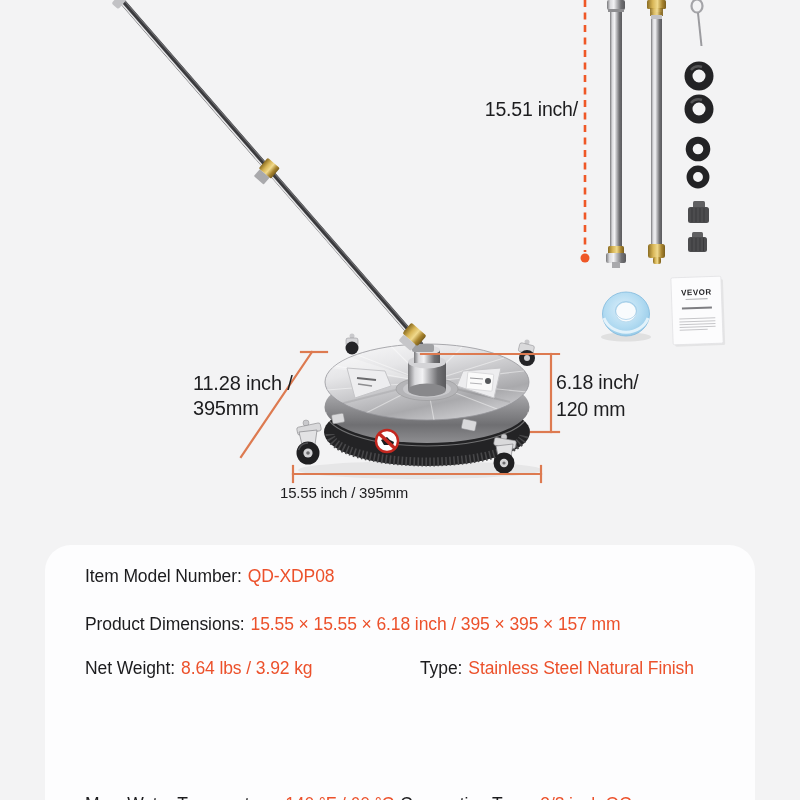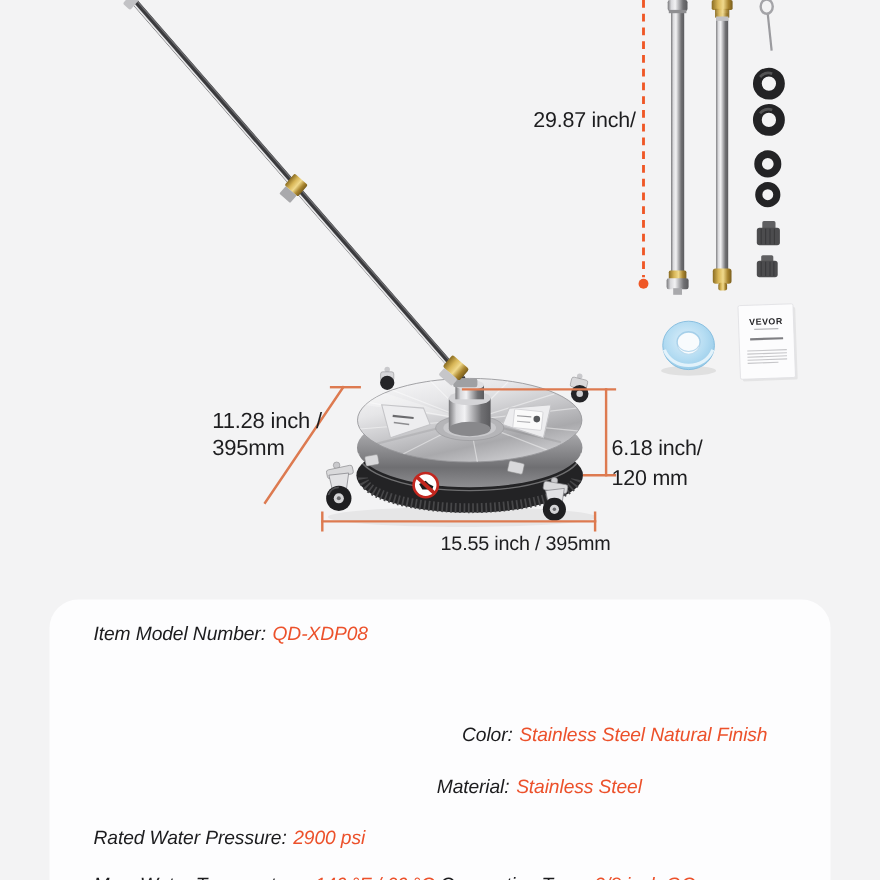--- a/index.html
+++ b/index.html
@@ -9,27 +9,27 @@
     font-family:"Liberation Sans", sans-serif;
     -webkit-font-smoothing:antialiased;
   }
   .stage{position:relative;width:800px;height:800px;}
   .scene{position:absolute;left:0;top:0;}
   .dim-label{
     position:absolute;color:#1d1d1f;letter-spacing:-0.2px;white-space:nowrap;
   }
   #dim-wand{left:452px;top:98px;width:126px;text-align:right;font-size:19.5px;line-height:23px;}
   #dim-left{left:193px;top:371px;font-size:20px;line-height:24.5px;}
-  #dim-height{left:556px;top:369px;font-size:19.5px;line-height:26.5px;margin-top:26px;}
-  #dim-bottom{left:280px;top:484px;width:275px;text-align:right;font-size:18px;}
+  #dim-height{left:556px;top:369px;font-size:19.5px;line-height:26.5px;}
+  #dim-bottom{left:280px;top:484px;width:275px;text-align:left;font-size:15px;}
   .spec-panel{
     position:absolute;left:45px;top:545px;width:710px;height:280px;
     background:#fdfdfe;border-radius:26px;
   }
-  .spec-row{position:absolute;white-space:nowrap;font-size:17.5px;letter-spacing:-0.1px;font-style:italic;}
+  .spec-row{position:absolute;white-space:nowrap;font-size:17.5px;letter-spacing:-0.1px;}
   .sl{color:#1c1c1e;}
   .sv{color:#ec512b;margin-left:6px;}
 </style>
 </head>
 <body>
 
 <div class="stage">
 
   <svg class="scene" width="800" height="545" viewBox="0 0 800 545">
     <defs>
@@ -271,44 +271,44 @@
       </g>
       <g>
         <line x1="293" y1="474" x2="541" y2="474"></line>
         <line x1="293" y1="466" x2="293" y2="482"></line>
         <line x1="541" y1="466" x2="541" y2="482"></line>
       </g>
     </g>
   </svg>
 
   <div class="dim-label" id="dim-wand">
-    <div>29.87 inch/</div>
+    <div>15.51 inch/</div>
   </div>
   <div class="dim-label" id="dim-left">
     <div>11.28 inch /</div>
     <div>395mm</div>
   </div>
   <div class="dim-label" id="dim-height">
     <div>6.18 inch/</div>
     <div>120 mm</div>
   </div>
   <div class="dim-label" id="dim-bottom">15.55 inch / 395mm</div>
 
   <div class="spec-panel">
     <div class="spec-row" style="left:40px;top:21px">
       <span class="sl">Item Model Number:</span><span class="sv">QD-XDP08</span>
     </div>
+    <div class="spec-row" style="left:40px;top:69px">
+      <span class="sl">Product Dimensions:</span><span class="sv">15.55 × 15.55 × 6.18 inch / 395 × 395 × 157 mm</span>
+    </div>
+    <div class="spec-row" style="left:40px;top:113px">
+      <span class="sl">Net Weight:</span><span class="sv">8.64 lbs / 3.92 kg</span>
+    </div>
     <div class="spec-row" style="left:375px;top:113px">
-      <span class="sl">Color:</span><span class="sv">Stainless Steel Natural Finish</span>
-    </div>
-    <div class="spec-row" style="left:352px;top:160px">
-      <span class="sl">Material:</span><span class="sv">Stainless Steel</span>
-    </div>
-    <div class="spec-row" style="left:40px;top:206px">
-      <span class="sl">Rated Water Pressure:</span><span class="sv">2900 psi</span>
+      <span class="sl">Type:</span><span class="sv">Stainless Steel Natural Finish</span>
     </div>
     <div class="spec-row" style="left:40px;top:249px">
       <span class="sl">Max. Water Temperature:</span><span class="sv">140 °F / 60 °C</span>
     </div>
     <div class="spec-row" style="left:355px;top:249px">
       <span class="sl">Connection Type:</span><span class="sv">3/8 inch QC</span>
     </div>
   </div>
 
 </div>

